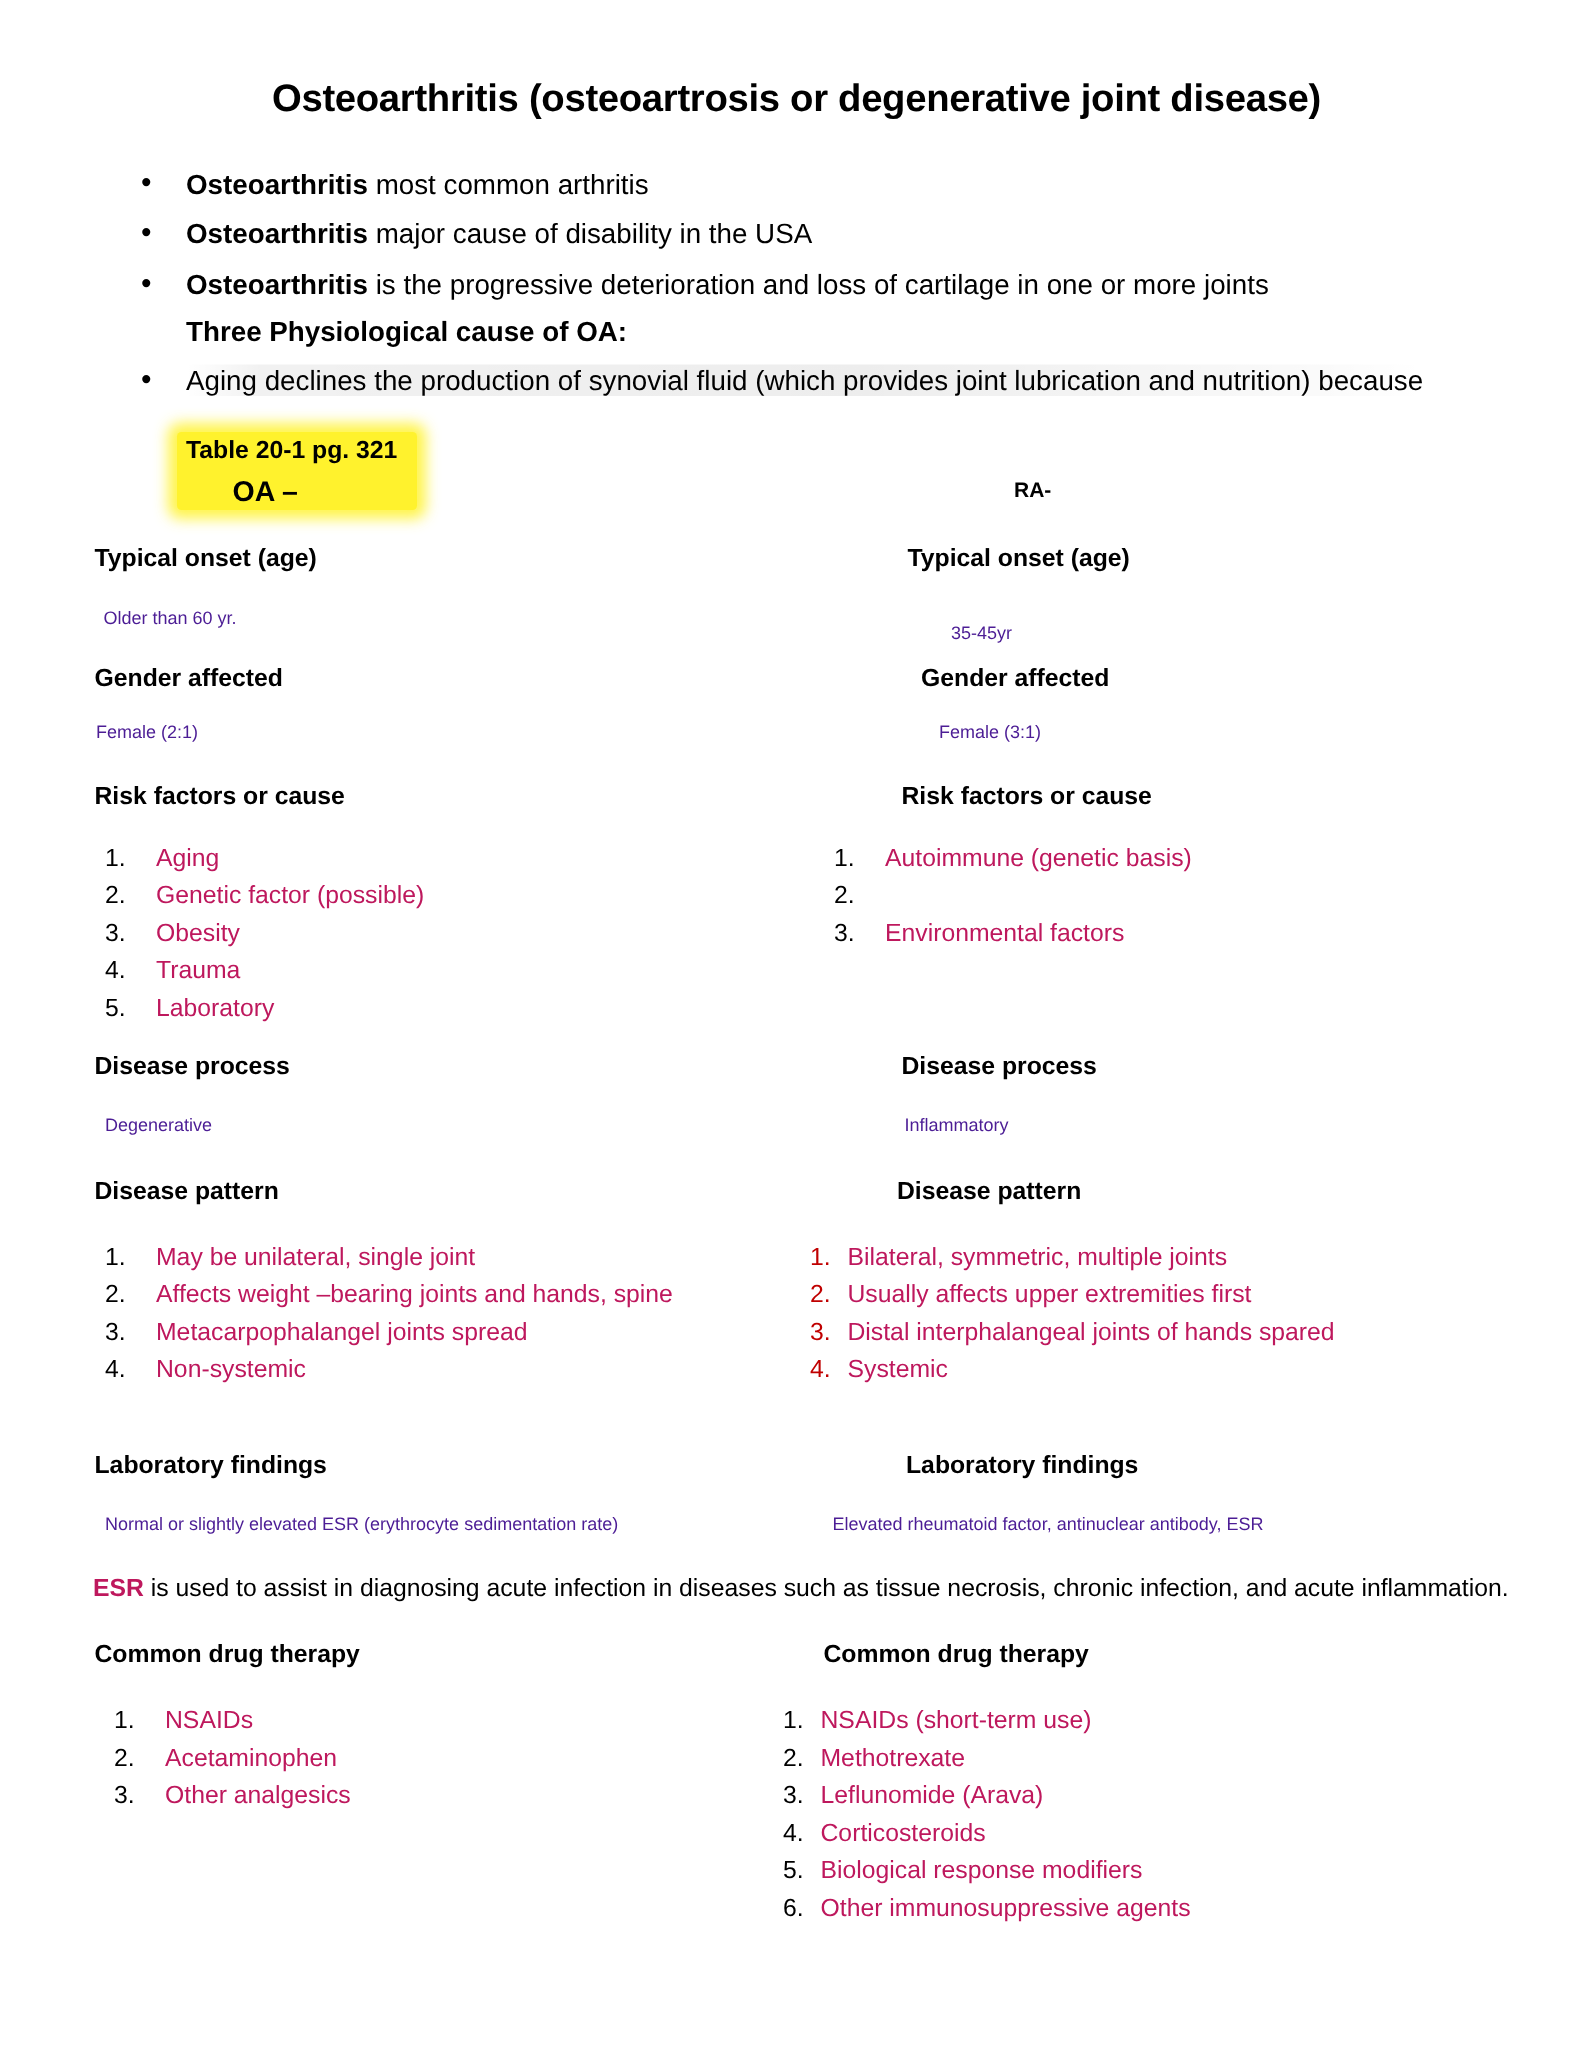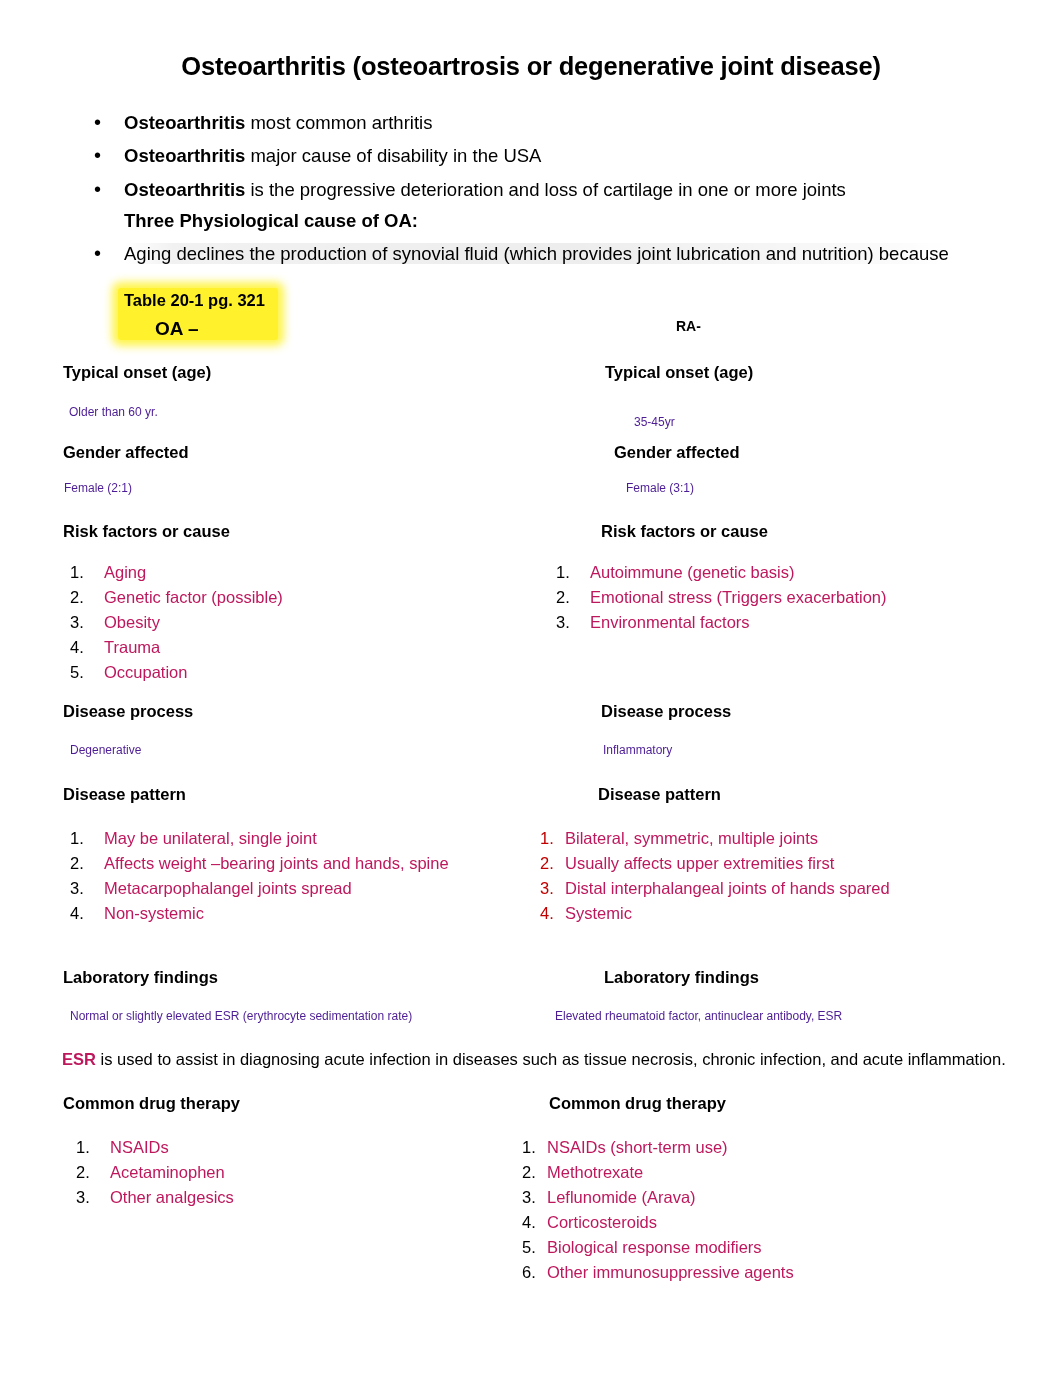--- a/index.html
+++ b/index.html
@@ -222,32 +222,31 @@
       <li>
           <span class="num">3.</span>
           <span class="txt">Obesity</span>
         </li>
       <li>
           <span class="num">4.</span>
           <span class="txt">Trauma</span>
         </li>
       <li>
           <span class="num">5.</span>
-          <span class="txt">Occupation</span>
+          <span class="txt">Laboratory</span>
         </li>
     </ol>
 
     <ol class="numlist" style="left:556px; top:560px;">
       <li>
           <span class="num">1.</span>
           <span class="txt">Autoimmune (genetic basis)</span>
         </li>
       <li>
           <span class="num">2.</span>
-          <span class="txt">Emotional stress (Triggers exacerbation)</span>
         </li>
       <li>
           <span class="num">3.</span>
           <span class="txt"> Environmental factors</span>
         </li>
     </ol>
 
     <div class="lbl" style="left:63px;  top:702px;">Disease process</div>
     <div class="lbl" style="left:601px; top:702px;">Disease process</div>
     <div class="val" style="left:70px;  top:743px;">Degenerative</div>

